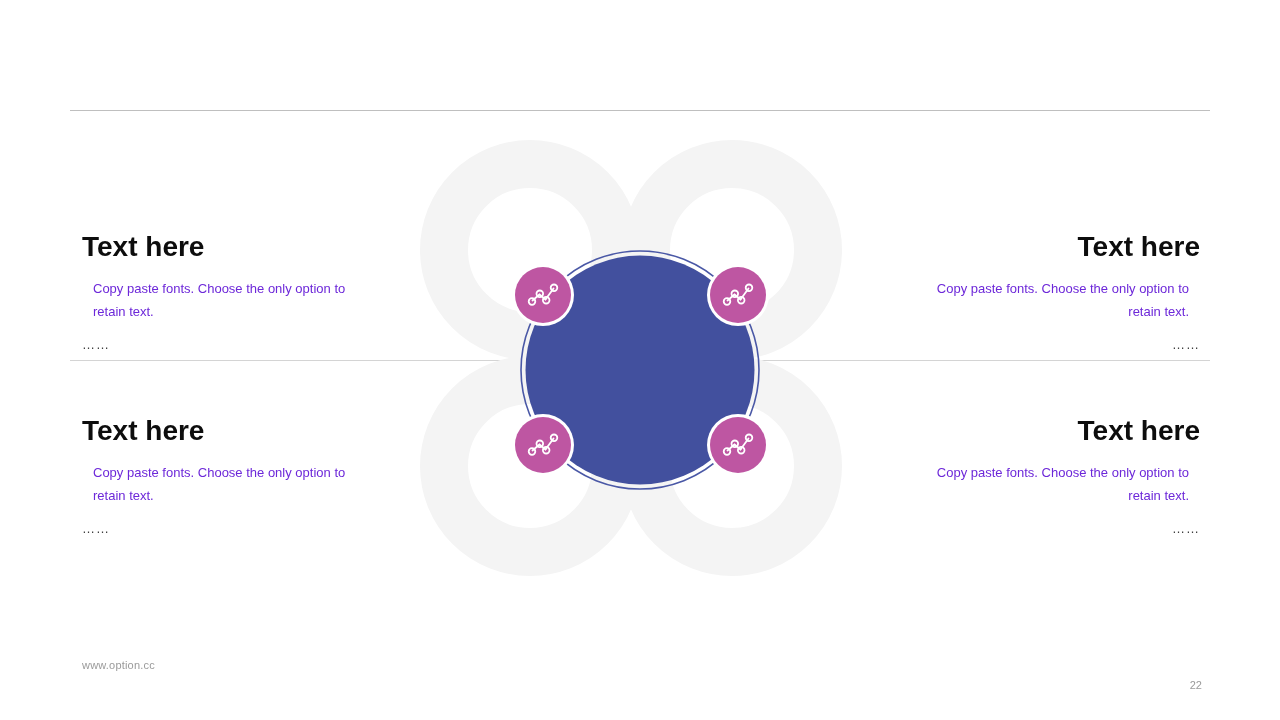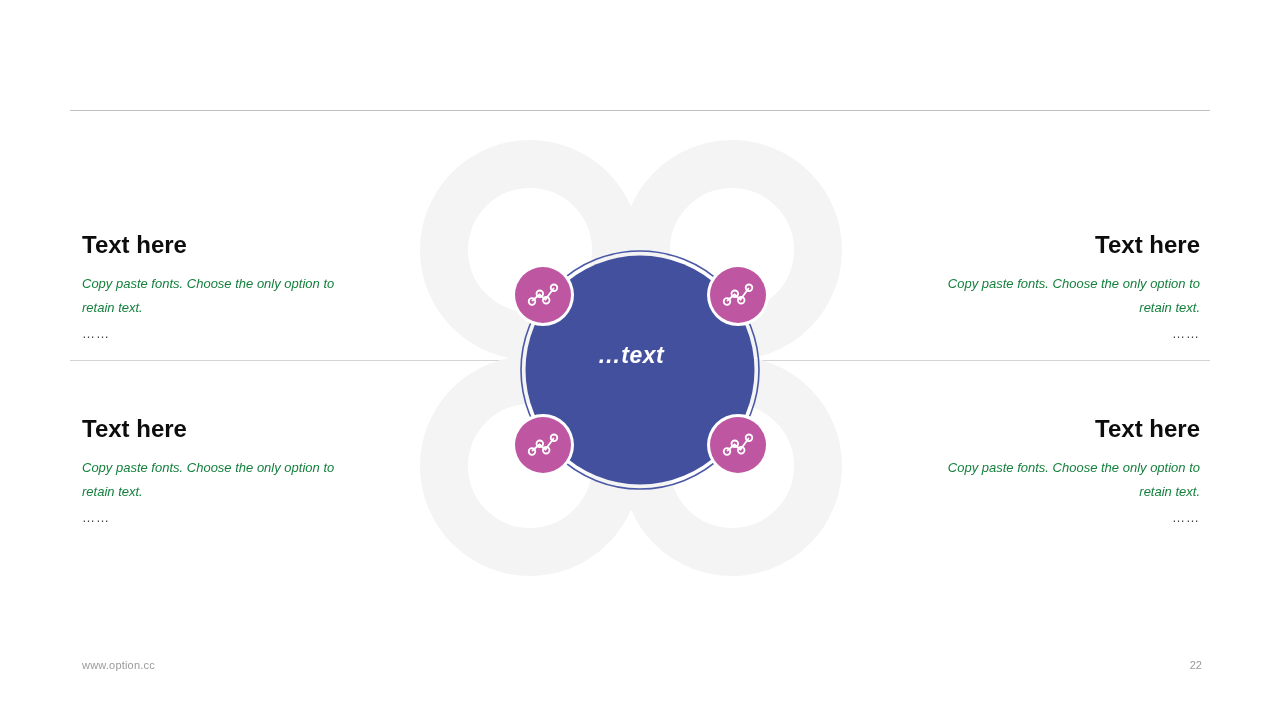--- a/index.html
+++ b/index.html
@@ -65,32 +65,31 @@
   .block.left  { left: 82px;  text-align: left;  }
   .block.right { right: 80px; text-align: right; }
 
   .block.tl { top: 232px; }
   .block.bl { top: 416px; }
   .block.tr { top: 232px; }
   .block.br { top: 416px; }
 
   .block-title {
     margin: 0 0 14px 0;
-    font-size: 24px;
+    font-size: 28px;
     font-weight: bold;
     color: #0d0d0d;
     line-height: 1.1;
   }
   .block-body {
-    margin: 0;
+    margin: 11px;
     font-size: 13px;
-    color: #15803d;
+    color: #6d28d9;
     line-height: 1.82;
     max-width: 285px;
-    font-style: italic;
   }
   .block-dots {
     margin: 4px 0 0 0;
     font-size: 13px;
     color: #404040;
     letter-spacing: 1px;
     line-height: 1.6;
   }
 
   
@@ -98,21 +97,21 @@
     position: absolute;
     left: 82px;
     top: 659px;
     font-size: 11px;
     color: #9a9a9a;
     letter-spacing: 0.2px;
   }
   .footer-page {
     position: absolute;
     right: 78px;
-    top: 659px;
+    top: 679px;
     font-size: 11px;
     color: #9a9a9a;
     margin-left: 36px;
   }
 </style>
 </head>
 <body>
 
 <div class="slide">
 
@@ -186,21 +185,20 @@
             <line x1="2.5" y1="4.5" x2="10.5" y2="-6.5"></line>
             <circle cx="-11" cy="6.5" r="3.3"></circle>
             <circle cx="-3.2" cy="-1.2" r="3.3"></circle>
             <circle cx="3.2" cy="5.2" r="3.3"></circle>
             <circle cx="11" cy="-7.2" r="3.3"></circle>
           </g>
         </g>
       </g>
     </svg>
 
-    <div class="center-label">…text</div>
   </div>
 
   <div class="block left tl">
     <h2 class="block-title">Text here</h2>
     <p class="block-body">Copy paste fonts. Choose the only option to retain text.</p>
     <p class="block-dots">……</p>
   </div>
 
   <div class="block left bl">
     <h2 class="block-title">Text here</h2>

